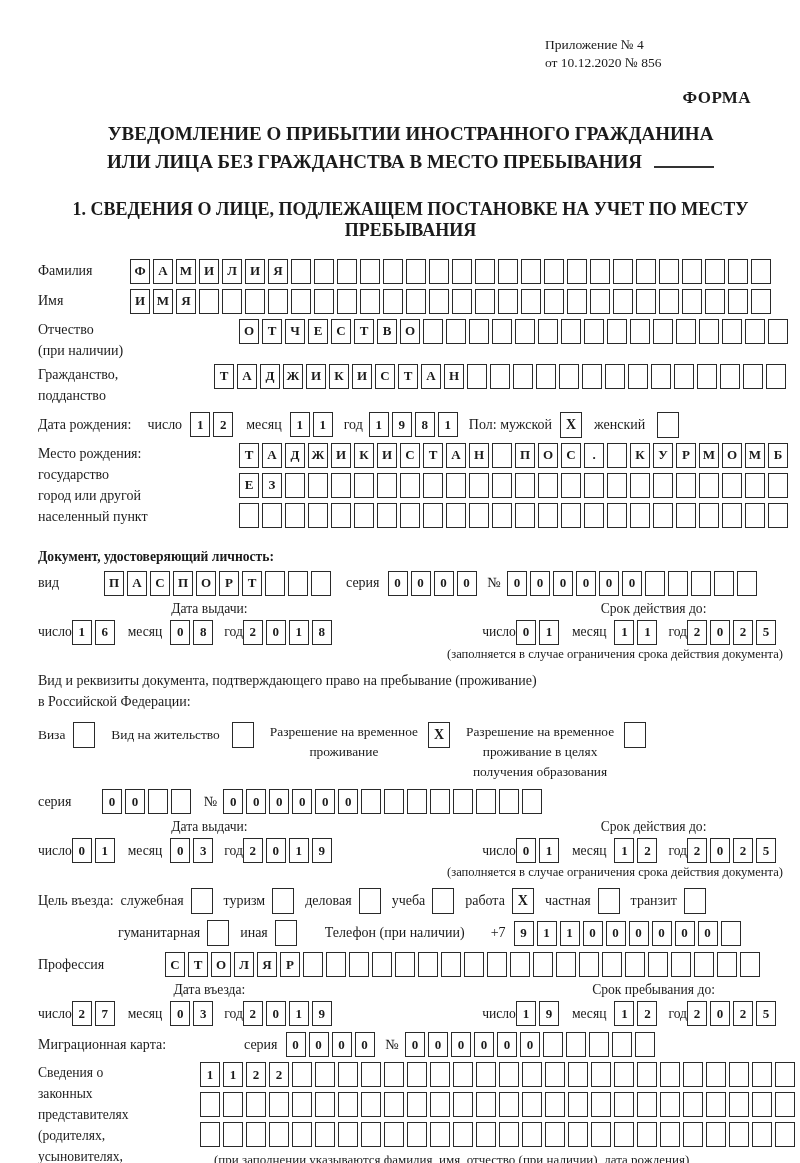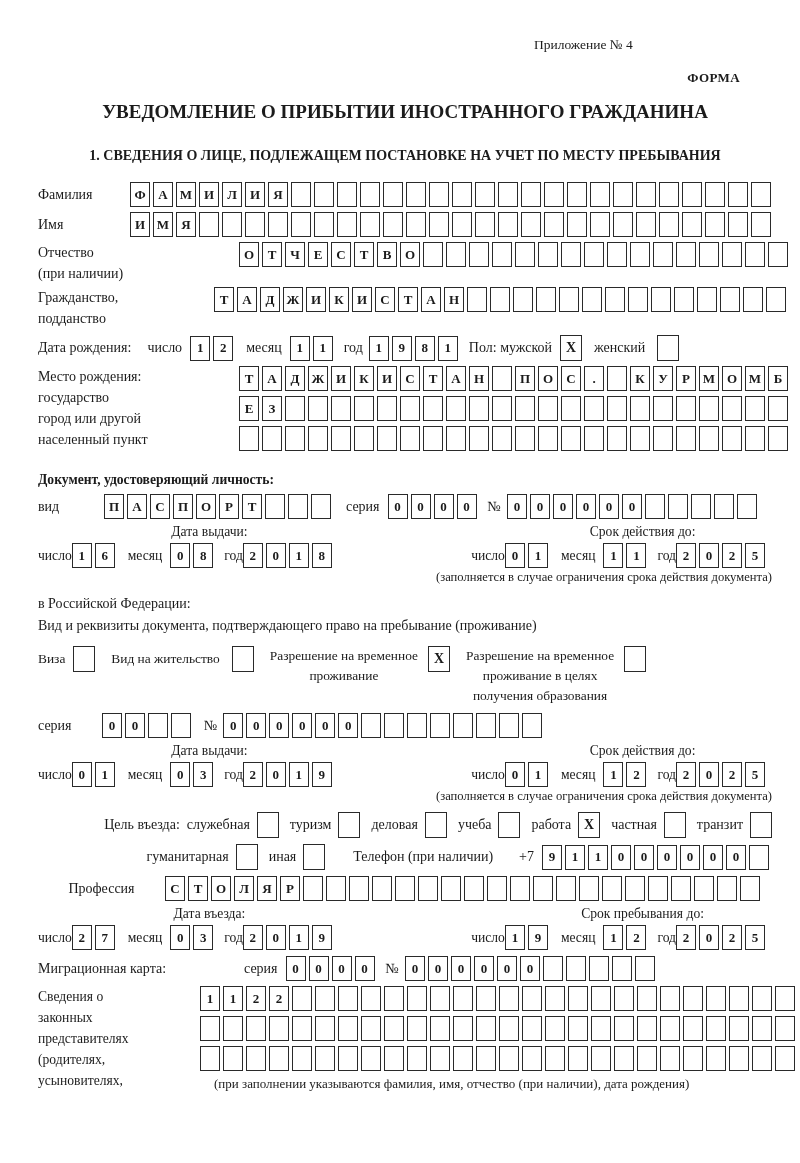--- a/index.html
+++ b/index.html
@@ -1,36 +1,36 @@
 <!DOCTYPE html>
 <html><head>
 <meta charset="utf-8">
 <style>
   * { margin:0; padding:0; box-sizing:border-box; }
   html,body { background:#e8e8e8; }
   .page {
     width:800px; height:1163px; margin:0 auto; background:#ffffff;
-    padding:36px 28px 0 38px; overflow:hidden;
+    padding:36px 17px 0 38px; overflow:hidden;
     font-family:"Liberation Serif","DejaVu Serif",serif; color:#1b1b1b;
   }
   
   .hdr-block { margin-left:auto; width:238px; font-size:13.5px; line-height:1.32; }
   .hdr-block .sub { font-size:12.8px; margin-top:4px; line-height:1.3; }
-  .form-label { text-align:right; padding-right:32px; font-weight:bold; font-size:13px; margin-top:16px; letter-spacing:.4px; }
+  .form-label { text-align:right; padding-right:32px; font-weight:bold; font-size:17px; margin-top:16px; letter-spacing:.4px; }
   
   .doc-title { text-align:center; font-weight:bold; font-size:19px; line-height:1.5; margin-top:12px; }
   .blank-line { display:inline-block; width:60px; border-bottom:2px solid #333; height:14px; margin-left:12px; }
-  .sec-heading { text-align:center; font-weight:bold; font-size:14px; margin-top:22px; margin-bottom:18px; }
+  .sec-heading { text-align:center; font-weight:bold; font-size:18px; margin-top:22px; margin-bottom:18px; }
   
   .row { display:flex; align-items:center; margin-bottom:5px; }
   .row-top { display:flex; align-items:flex-start; margin-bottom:3px;gap:34px; }
   .lbl { font-size:14px; flex:none; }
   .lbl-stack { flex:none; font-size:14px; line-height:21px; }
   .w92  { width:92px; }  .w142 { width:142px; } .w167 { width:167px; }
-  .w127 { width:127px;text-align:center; } .w128 { width:128px; }
+  .w127 { width:127px; } .w128 { width:128px; }
   .boxes { display:inline-flex; flex:none; }
   .bx {
     display:inline-flex; align-items:center; justify-content:center; flex:none;
     width:20px; height:25px; border:1.6px solid #2a2a2a; margin-right:3px;
     font-size:13px; font-weight:600;
   }
   .cbx {
     display:inline-flex; align-items:center; justify-content:center; flex:none;
     width:22px; height:26px; border:1.6px solid #2a2a2a;
     font-size:14px; font-weight:600;
@@ -45,37 +45,39 @@
   .date-line { display:flex; align-items:center; font-size:13.6px; }
   .date-line .lbl { font-size:13.6px; }
   .note-right { text-align:right; font-size:12.6px; margin:2px 0 8px; }
   
   .doc-heading { text-align:left; font-weight:bold; font-size:13.6px; margin:16px 0 6px; }
   .intro { font-size:14px; line-height:1.55; margin-top:6px; }
   .options-row { display:flex; align-items:flex-start; margin:9px 0 7px; }
   .opt { display:flex; align-items:flex-start; }
   .opt-label { font-size:13.4px; line-height:1.5; }
   .opt-label.center { text-align:center; }
-  .purpose-row { display:flex; align-items:center; margin-bottom:6px; font-size:14px;justify-content:flex-end; }
+  .purpose-row { display:flex; align-items:center; margin-bottom:6px; font-size:14px; }
   .purpose-row .cbx { margin-left:7px; }
   .purpose-item { margin-left:11px; }
   .reps-note { font-size:13px; margin-left:142px; margin-top:2px; }
 </style>
 </head>
 <body>
 
 <div class="page">
 
   <div class="hdr-block">
     <div>Приложение № 4</div>
+    <div>от 10.12.2020 № 856</div>
   </div>
   <div class="form-label">ФОРМА</div>
 
   <div class="doc-title">
     <div>УВЕДОМЛЕНИЕ О ПРИБЫТИИ ИНОСТРАННОГО ГРАЖДАНИНА</div>
+    <div><span>ИЛИ ЛИЦА БЕЗ ГРАЖДАНСТВА В МЕСТО ПРЕБЫВАНИЯ</span><span class="blank-line"></span></div>
   </div>
   <div class="sec-heading">1. СВЕДЕНИЯ О ЛИЦЕ, ПОДЛЕЖАЩЕМ ПОСТАНОВКЕ НА УЧЕТ ПО МЕСТУ ПРЕБЫВАНИЯ</div>
 
   <div class="row">
     <span class="lbl w92">Фамилия</span>
     <span class="boxes">
         <span class="bx">Ф</span>
         <span class="bx">А</span>
         <span class="bx">М</span>
         <span class="bx">И</span>
@@ -400,22 +402,22 @@
             <span class="bx">0</span>
             <span class="bx">2</span>
             <span class="bx">5</span>
           </span>
       </div>
     </div>
   </div>
   <div class="note-right">(заполняется в случае ограничения срока действия документа)</div>
 
   <div class="intro">
+    <div>Вид и реквизиты документа, подтверждающего право на пребывание (проживание)</div>
     <div>в Российской Федерации:</div>
-    <div>Вид и реквизиты документа, подтверждающего право на пребывание (проживание)</div>
   </div>
   <div class="options-row">
     <div class="opt" style="align-items:center;">
       <span class="opt-label">Виза</span>
       <span class="cbx ml8"></span>
     </div>
     <div class="opt ml16" style="align-items:center;">
       <span class="opt-label">Вид на жительство</span>
       <span class="cbx ml12"></span>
     </div>

